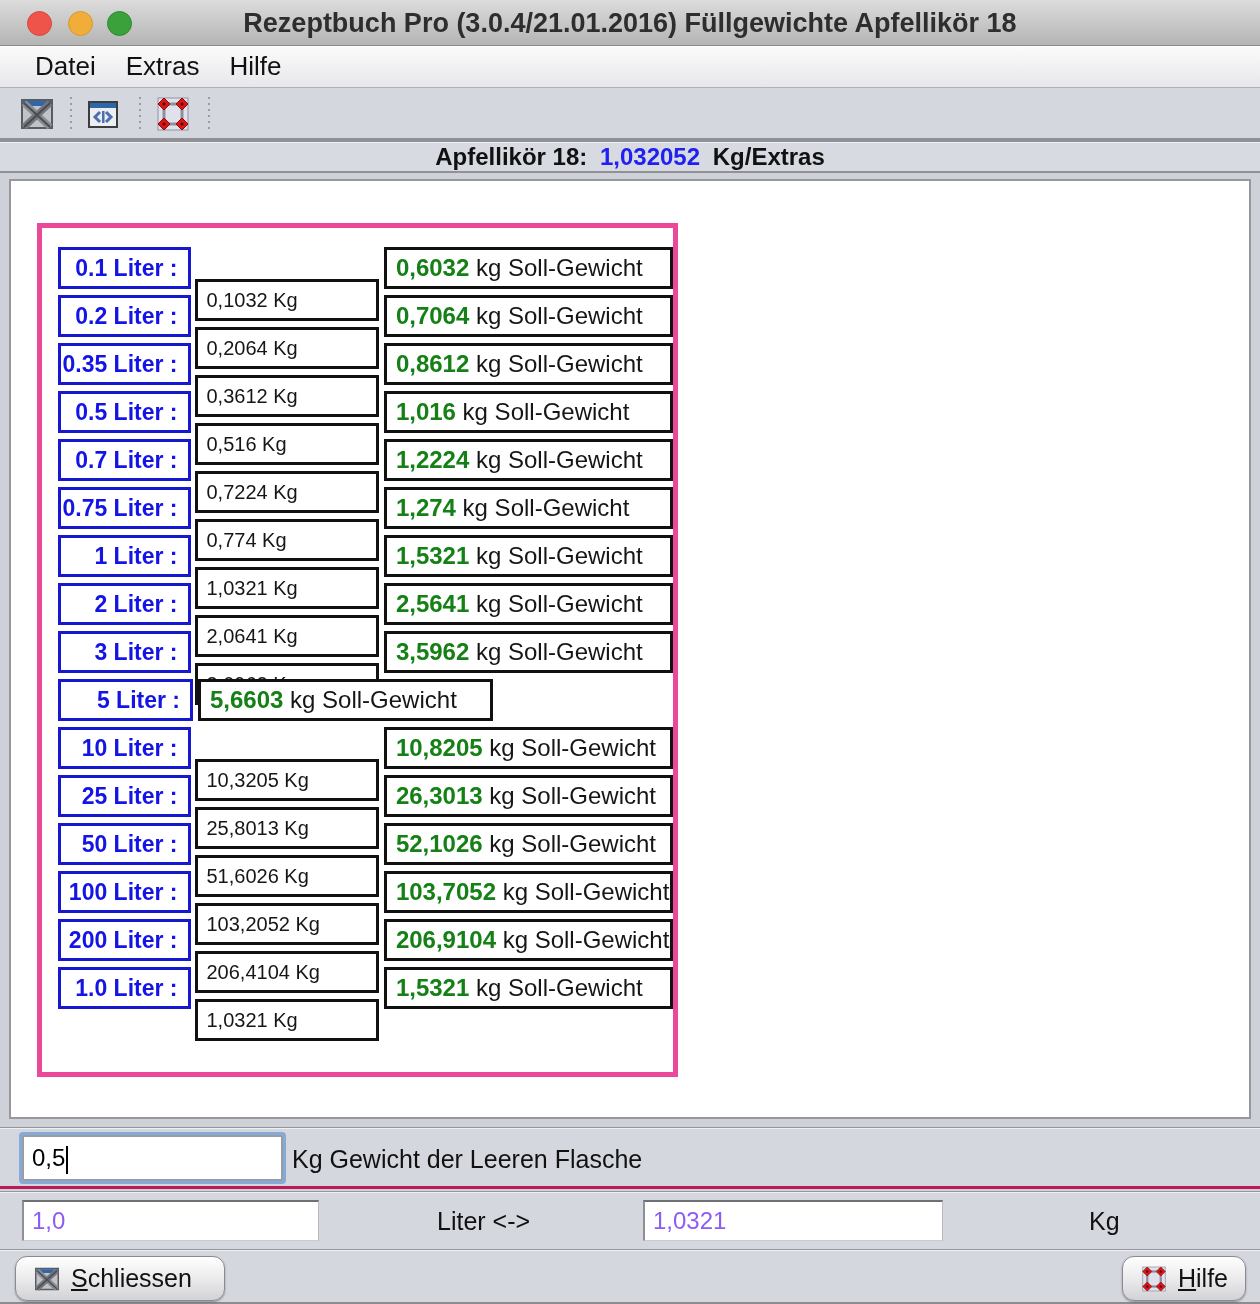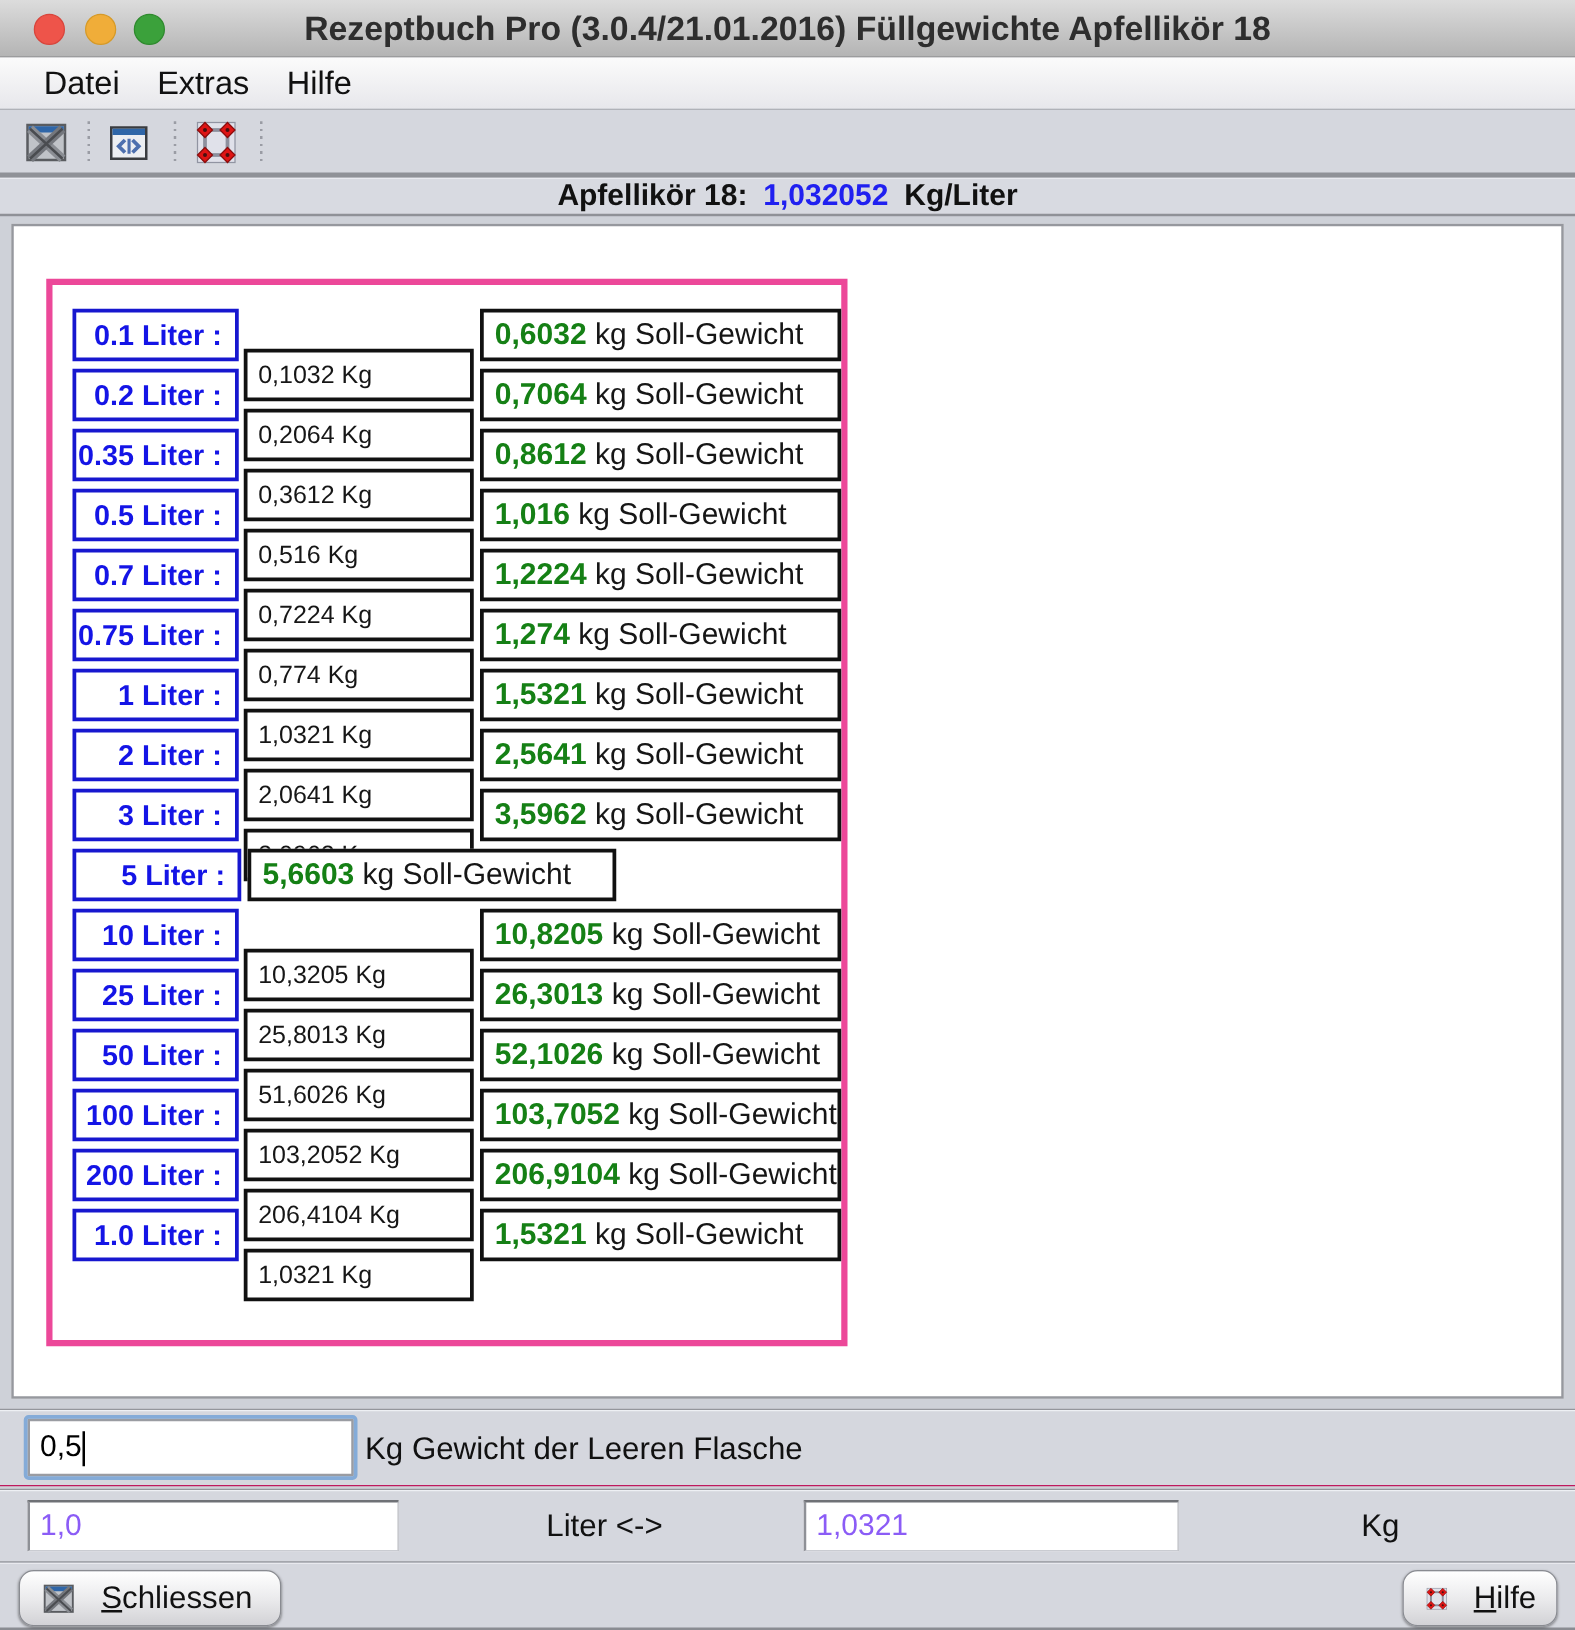--- a/index.html
+++ b/index.html
@@ -47,42 +47,42 @@
   .liter-box { width:135px; border:3px solid var(--accent-blue-border,#1717cf);
     color:var(--accent-blue,#1414e6); font-weight:bold; font-size:23px;
     text-align:right; padding-right:10px; cursor:pointer; }
   .kg-box { margin-left:4px; width:188px; border:3px solid #111; font-size:20px; color:#161616; padding-left:9px;margin-top:32px; }
   .soll-box { margin-left:5px; width:295px; border:3px solid #111; font-size:24px; color:#161616; padding-left:9px; }
   .soll-box b { color:var(--value-green,#158015); }
 
   
   .panelrow { position:absolute; left:0; right:0; background:#d5d7de;
     border-top:1px solid #94969c; box-shadow:inset 0 1px 0 #eef0f4; }
-  .rowA { top:1127px; height:62px; border-bottom:1px solid #be185d; }
+  .rowA { top:1127px; height:62px; border-bottom:3px solid #be185d; }
   .rowB { top:1191px; height:58px; }
   .btnbar { top:1249px; height:55px; border-bottom:2px solid #8a8c92; }
 
   .field-label { position:absolute; top:0; font-size:25px; color:#111; }
   .rowA .field-label { line-height:62px; }
   .rowB .field-label { line-height:58px; }
 
   .input-focused { position:absolute; left:22px; top:7px; width:261px; height:46px;
     background:#fff; border:2px solid #9a9ca2; outline:3px solid #84abd8; border-radius:1px;
     font-size:24px; line-height:42px; padding-left:8px; color:#000; }
   .caret { display:inline-block; width:2px; height:28px; background:#000; vertical-align:middle; margin-left:1px; }
 
   .input-sunken { position:absolute; top:8px; height:41px; background:#fff;
     border-top:2px solid #6f7176; border-left:2px solid #8e9096;
     border-right:1px solid #b8bac0; border-bottom:1px solid #c9cbd1;
     font-size:24px; padding-left:8px; color:#8b5cf6; font-family:inherit; }
 
   
   .macbtn { position:absolute; top:6px; height:45px; border-radius:12px;
     border:1px solid #898b91; background:linear-gradient(#ffffff,#e9e9eb 55%,#d2d2d6);
-    box-shadow:0 1px 2px rgba(0,0,0,.35); display:flex; align-items:center; gap:19px;
+    box-shadow:0 1px 2px rgba(0,0,0,.35); display:flex; align-items:center; gap:9px;
     font-size:25px; color:#111; padding:0 16px; cursor:pointer; font-family:inherit; }
   .macbtn svg { width:30px; height:30px; }
   .macbtn u { text-decoration:underline; }
 </style>
 </head>
 <body>
 
 <div class="window">
 
   <div class="titlebar">
@@ -136,21 +136,21 @@
             <circle cx="29" cy="30" r="1.6"></circle>
         </g>
       </svg>
     </button>
     <div class="tsep" style="left:208px"></div>
   </div>
 
   <div class="headerstrip">
     <span>Apfellikör 18:</span>
     <span class="density">1,032052</span>
-    <span>Kg/Liter</span>
+    <span>Kg/Extras</span>
   </div>
 
   <div class="mainpanel">
     <div class="tablebox">
 
       <div class="trow">
         <div class="cell liter-box">0.1 Liter :</div>
         <div class="cell kg-box">0,1032 Kg</div>
         <div class="cell soll-box"><b>0,6032</b><span> kg Soll-Gewicht</span></div>
       </div>

